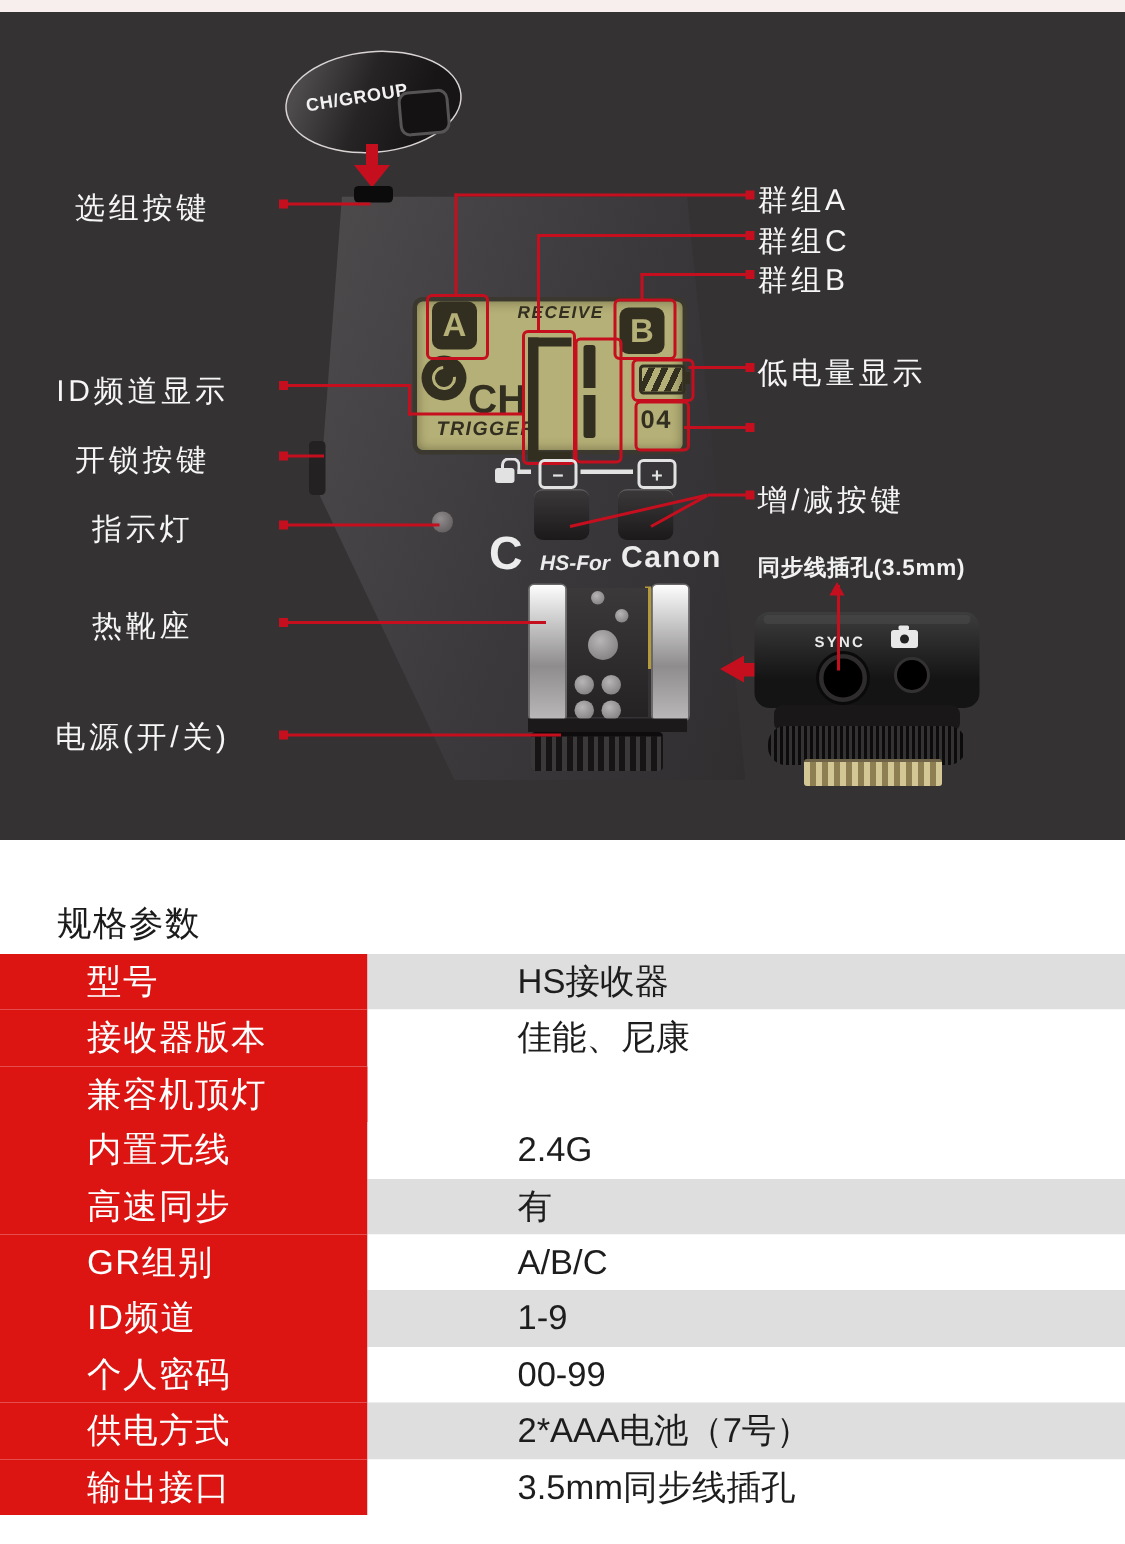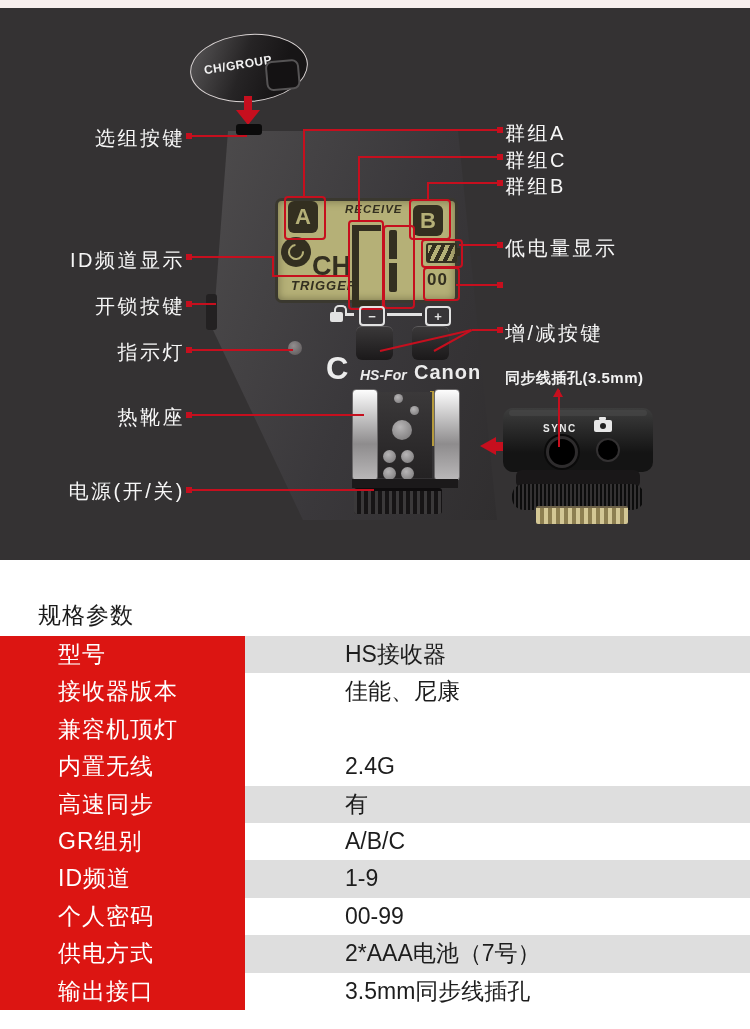--- a/index.html
+++ b/index.html
@@ -106,21 +106,21 @@
   .adapter-shoulder{left:516px;top:470px;width:124px;height:18px;background:#191718;border-radius:6px;}
   .adapter-ring{left:512px;top:484px;width:132px;height:26px;border-radius:12px;
     background:repeating-linear-gradient(90deg,#0c0c0c 0 2px,#343233 2px 4px);}
   .adapter-foot{left:536px;top:506px;width:92px;height:16px;border-radius:2px;border-top:2px solid #6e6248;
     background:repeating-linear-gradient(90deg,#d3c795 0 4px,#8d7f51 4px 8px);}
   .arrow-up-sync{left:553px;top:388px;width:0;height:0;border-left:5px solid transparent;
     border-right:5px solid transparent;border-bottom:9px solid #c60f1e;}
 
   
   .lbl{color:#f6f6f6;font-size:20px;letter-spacing:2.5px;white-space:nowrap;}
-  .lbl-left{width:180px;text-align:right;left:5px;}
+  .lbl-left{width:180px;text-align:center;left:5px;}
   .lbl-right{left:505px;}
   .lbl-sync{left:505px;top:369px;font-size:15px;font-weight:bold;letter-spacing:.5px;color:#f2f2f2;}
   .hline{height:2px;background:#c60f1e;}
   .vline{width:2px;background:#c60f1e;}
   .dline{height:2px;background:#c60f1e;transform-origin:left center;}
   .dot{width:6px;height:6px;background:#c60f1e;}
 
   
   .spec-heading{left:38px;top:600px;font-size:23px;color:#1b1b1b;letter-spacing:1px;}
   .spec-table{left:0;top:636px;width:750px;}
@@ -154,21 +154,21 @@
     <div class="badge badge-a">A</div>
     <div class="lcd-receive">RECEIVE</div>
     <div class="badge badge-b">B</div>
     <div class="lcd-logo">
         <span></span>
       </div>
     <div class="lcd-ch">CH</div>
     <div class="digit-c"></div>
     <div class="digit-1"></div>
     <div class="lcd-batt"></div>
-    <div class="lcd-code">00</div>
+    <div class="lcd-code">04</div>
     <div class="lcd-trigger">TRIGGER</div>
   </div>
 
   <div class="abs redbox" style="left:284px;top:196px;width:38px;height:40px;"></div>
   <div class="abs redbox" style="left:409px;top:199px;width:38px;height:37px;"></div>
   <div class="abs redbox" style="left:348px;top:220px;width:32px;height:86px;"></div>
   <div class="abs redbox" style="left:383px;top:225px;width:28px;height:80px;"></div>
   <div class="abs redbox" style="left:421px;top:239px;width:38px;height:25px;"></div>
   <div class="abs redbox" style="left:423px;top:267px;width:33px;height:30px;"></div>
 

